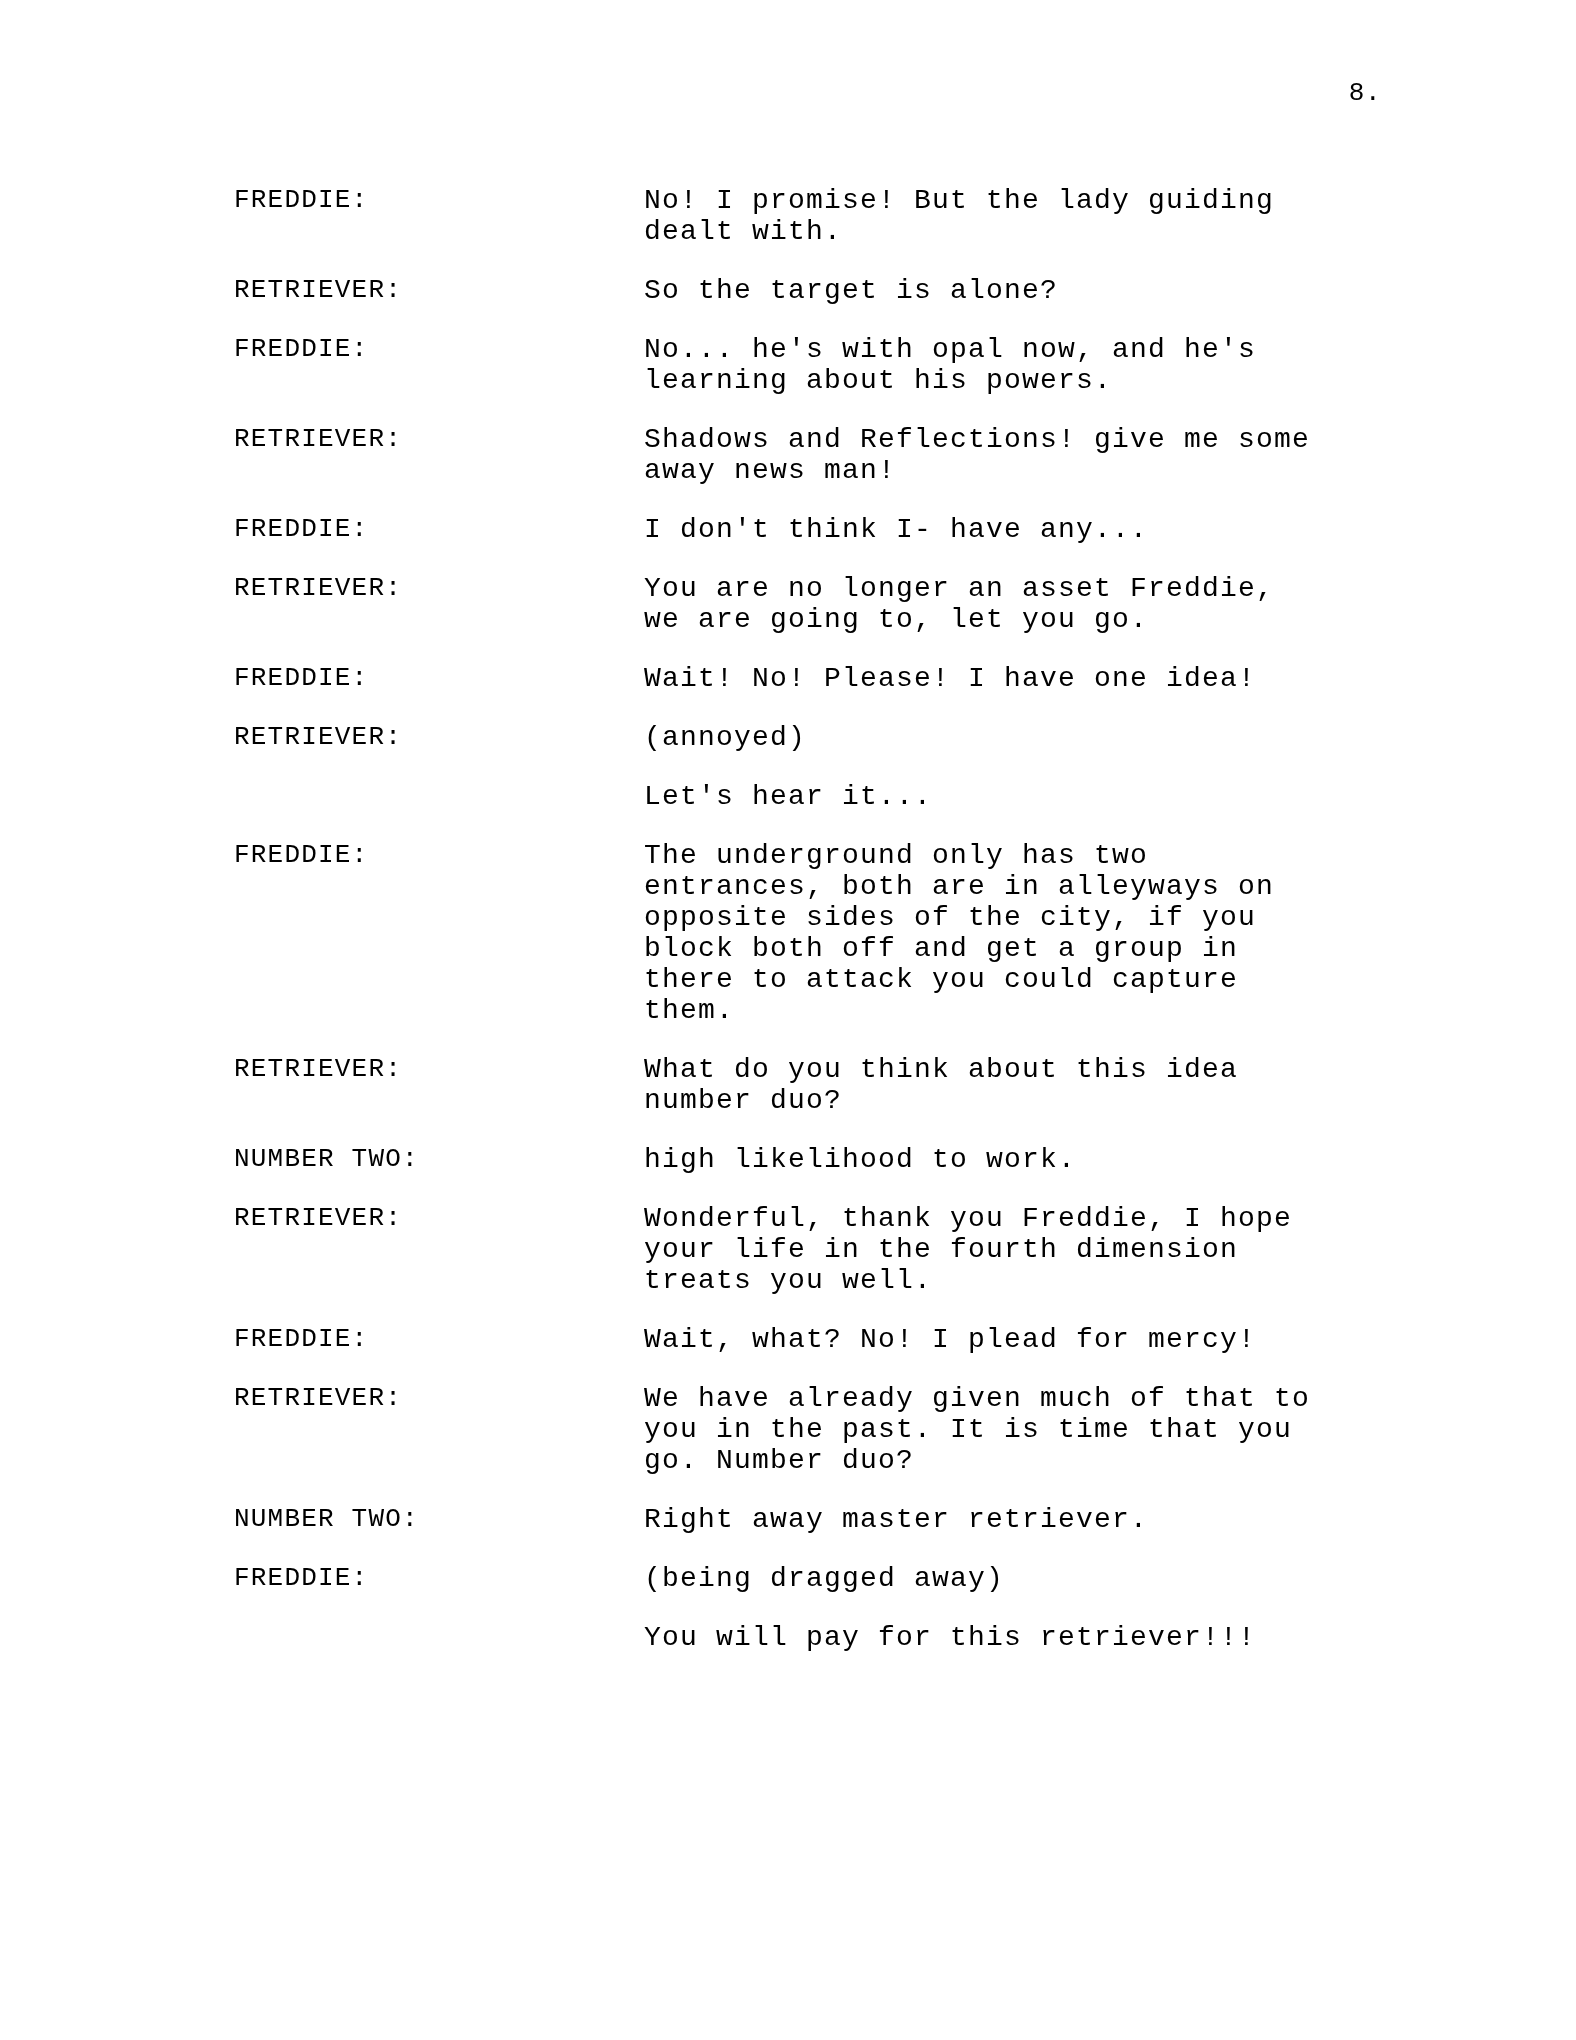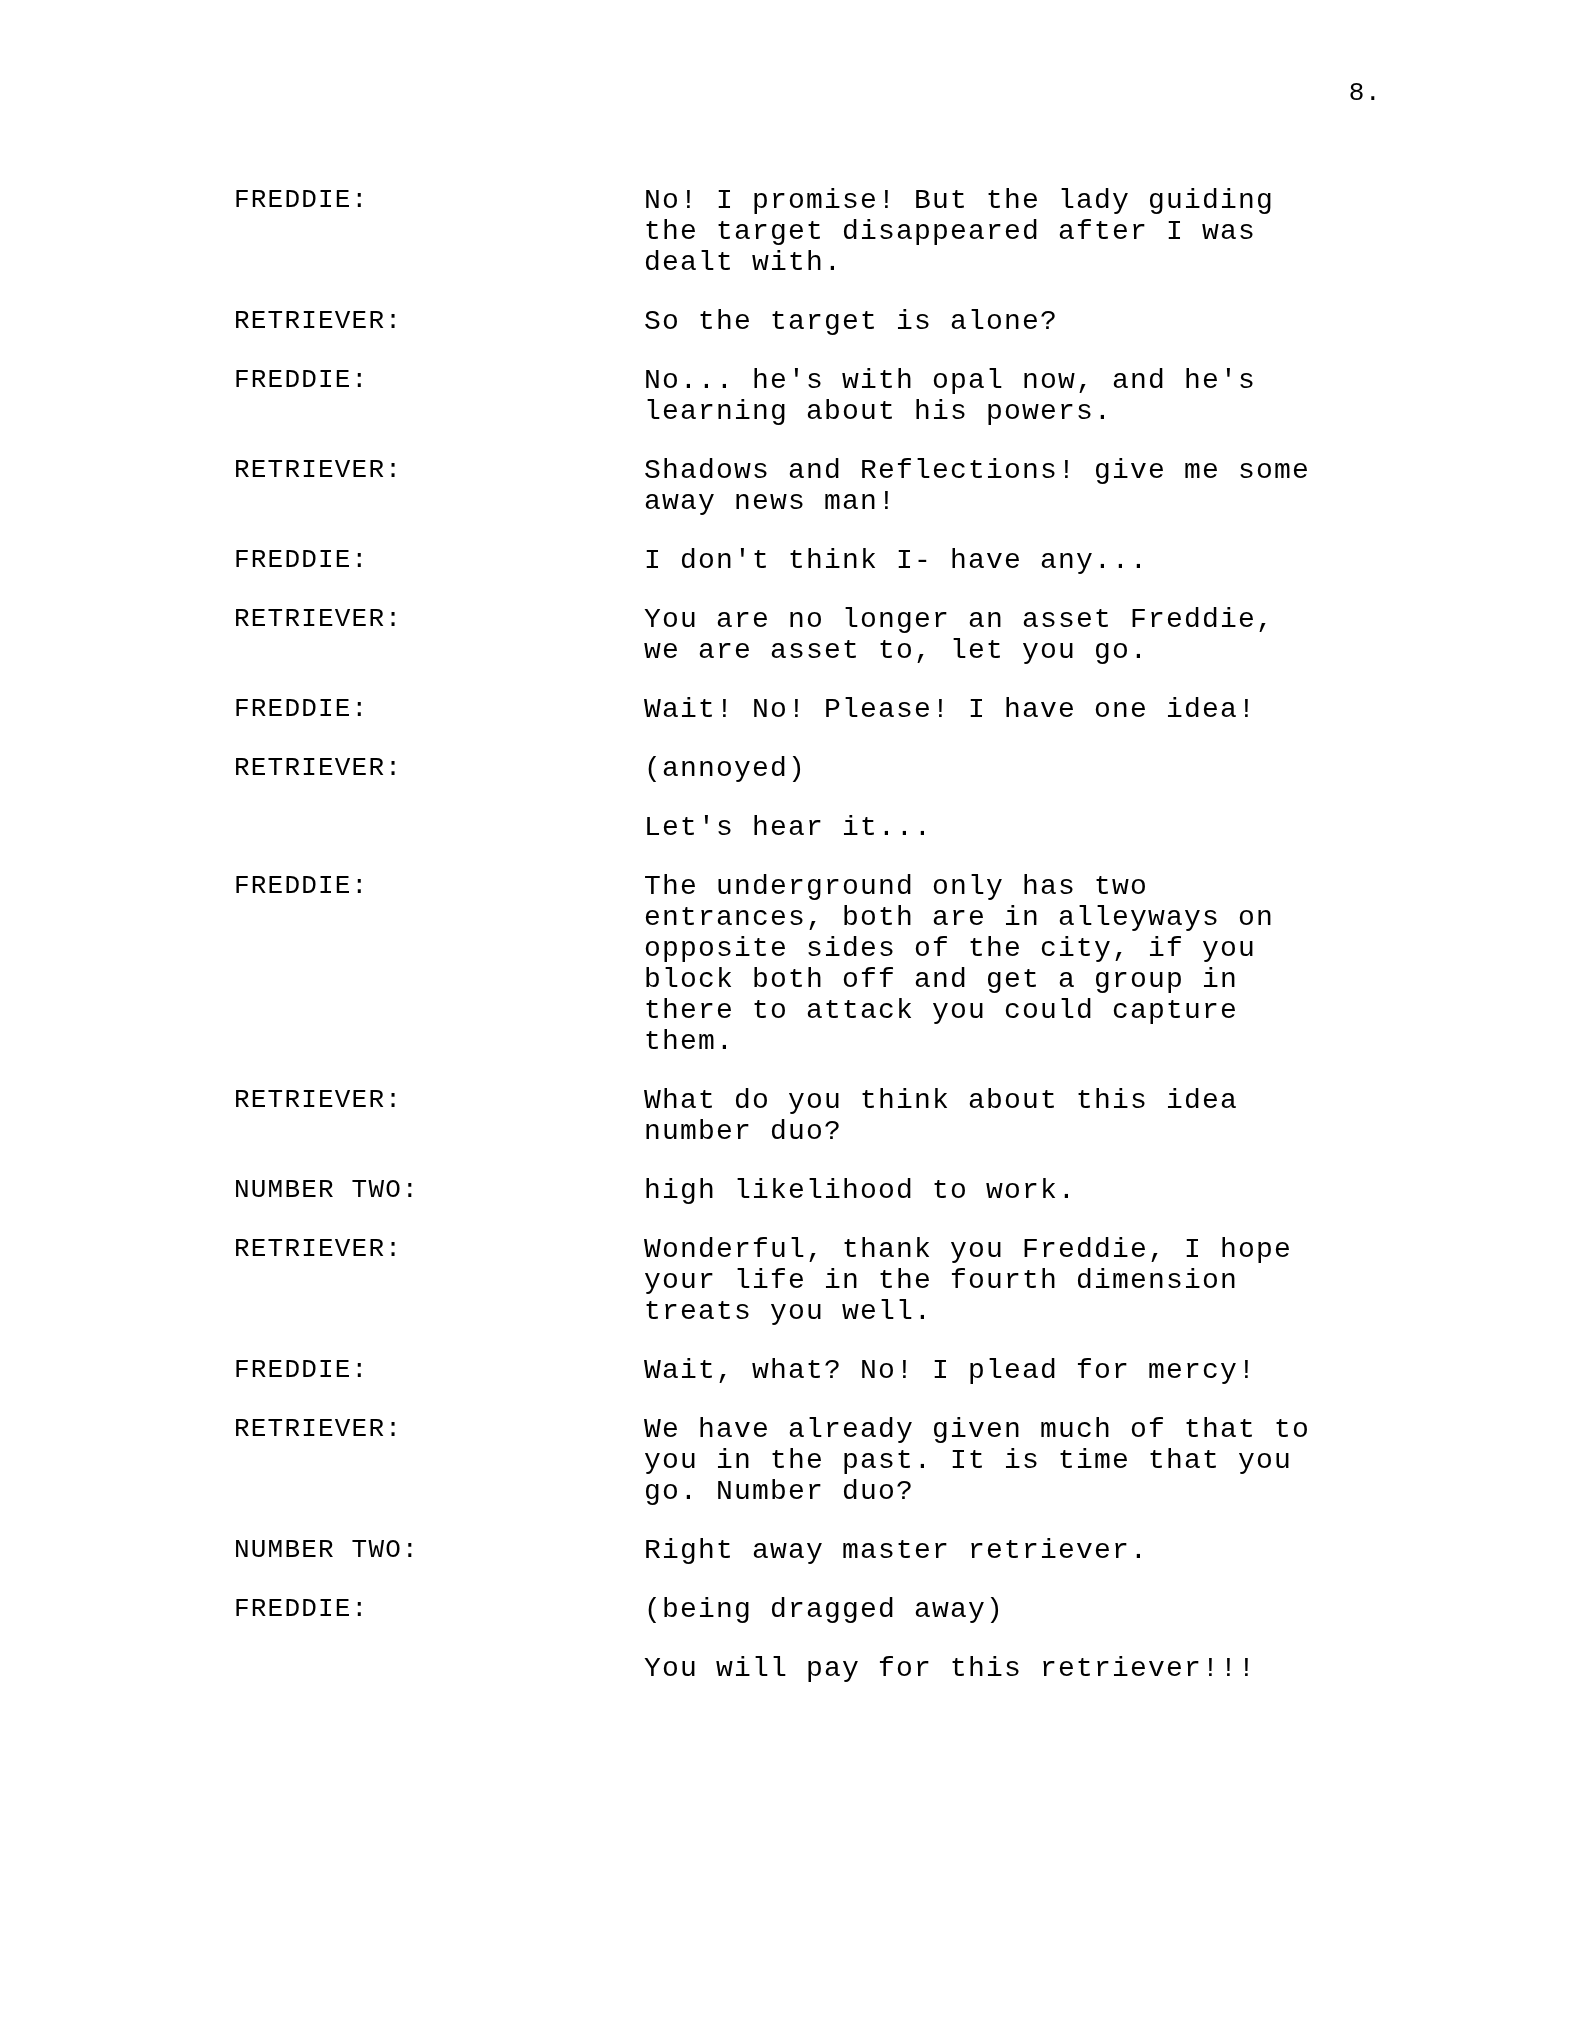--- a/index.html
+++ b/index.html
@@ -64,21 +64,20 @@
 
 <div class="page">
 
   <div class="page-number">8.</div>
 
   <div class="script">
       <div class="block">
         <div class="speaker">FREDDIE:</div>
         <div class="lines">
           <div class="line">No! I promise! But the lady guiding</div>
-          <div class="line">the target disappeared after I was</div>
           <div class="line">dealt with.</div>
         </div>
       </div>
       <div class="block">
         <div class="speaker">RETRIEVER:</div>
         <div class="lines">
           <div class="line">So the target is alone?</div>
         </div>
       </div>
       <div class="block">
@@ -98,21 +97,21 @@
       <div class="block">
         <div class="speaker">FREDDIE:</div>
         <div class="lines">
           <div class="line">I don't think I- have any...</div>
         </div>
       </div>
       <div class="block">
         <div class="speaker">RETRIEVER:</div>
         <div class="lines">
           <div class="line">You are no longer an asset Freddie,</div>
-          <div class="line">we are asset to, let you go.</div>
+          <div class="line">we are going to, let you go.</div>
         </div>
       </div>
       <div class="block">
         <div class="speaker">FREDDIE:</div>
         <div class="lines">
           <div class="line">Wait! No! Please! I have one idea!</div>
         </div>
       </div>
       <div class="block">
         <div class="speaker">RETRIEVER:</div>

